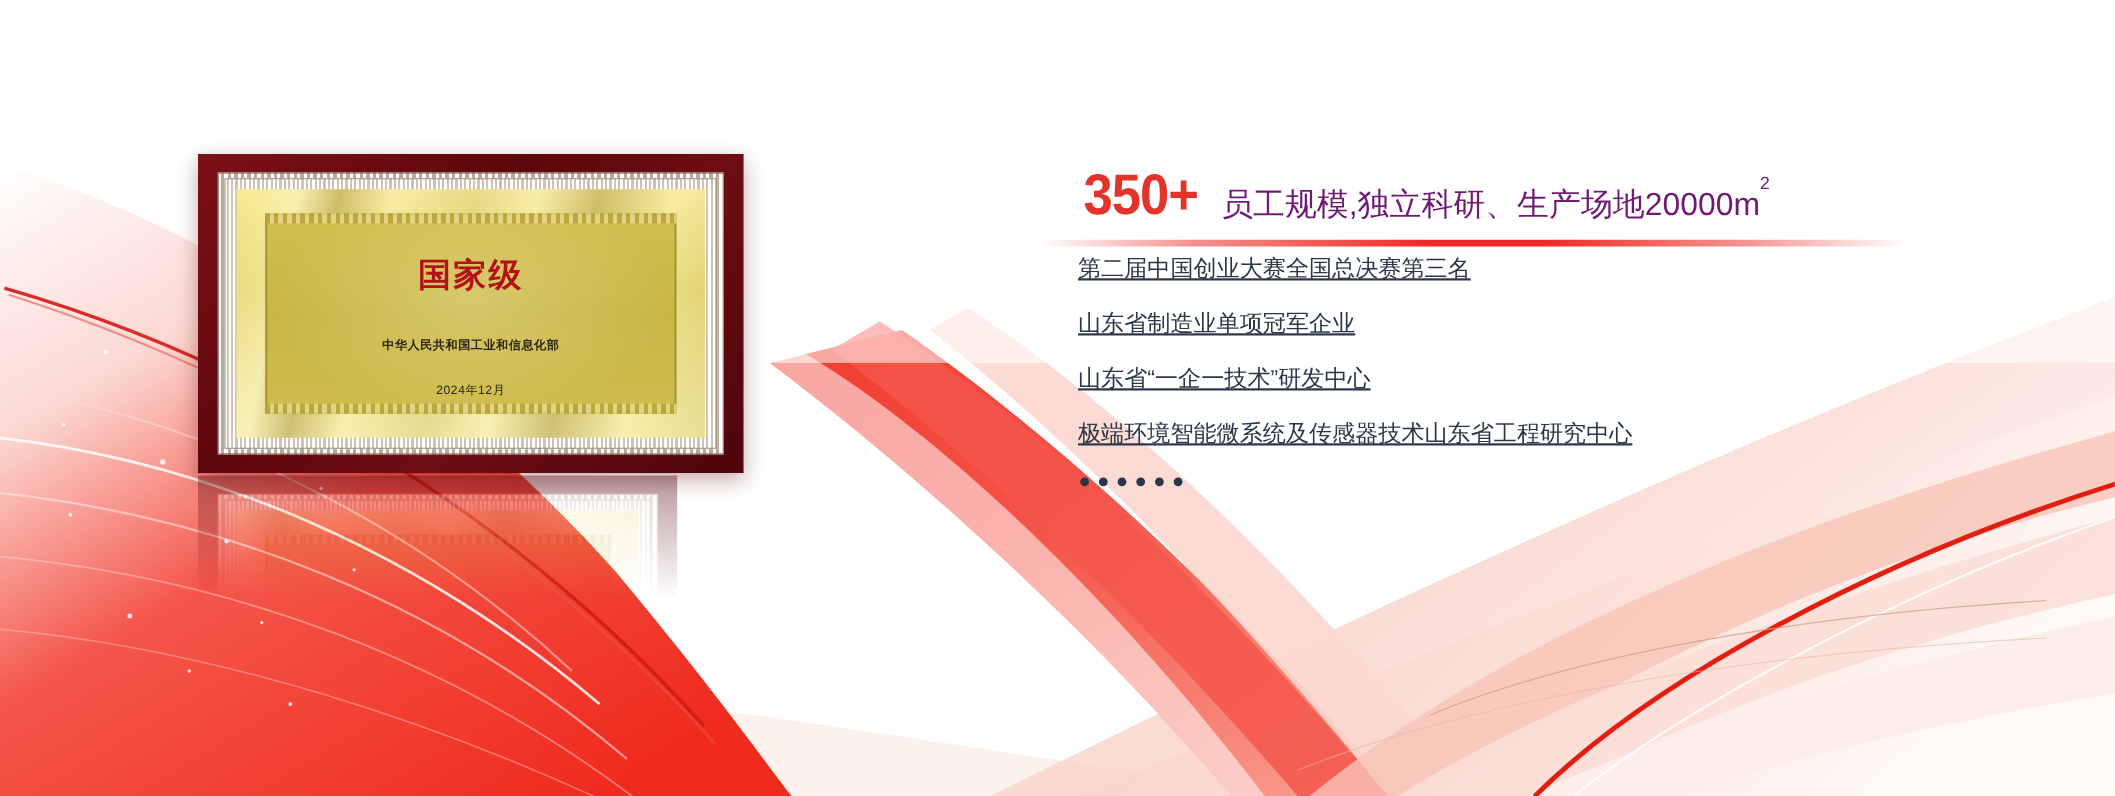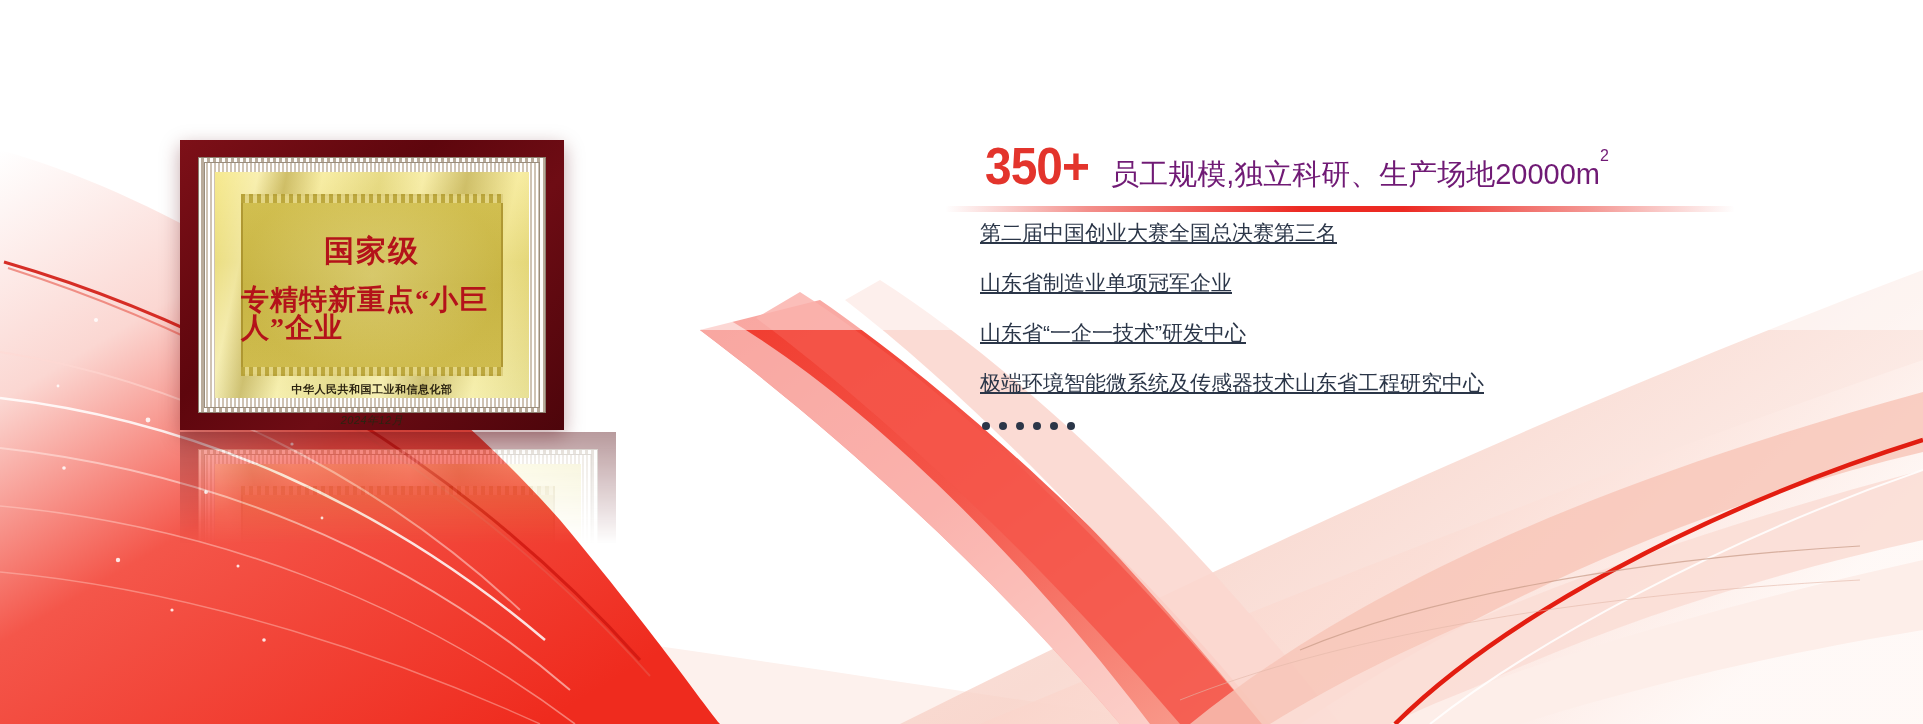--- a/index.html
+++ b/index.html
@@ -5,21 +5,21 @@
   html,body{margin:0;padding:0;background:#fff;}
   body{width:1923px;height:724px;overflow:hidden;position:relative;
        font-family:"Liberation Sans","DejaVu Sans",sans-serif;}
 
   #stage{position:absolute;left:0;top:0;width:1923px;height:724px;overflow:hidden;background:#ffffff;}
 
   
   #bg{position:absolute;left:0;top:0;width:1923px;height:724px;}
 
   
-  #plaque-wrap{position:absolute;left:180px;top:140px;width:384px;height:290px;}
+  #plaque-wrap{position:absolute;left:180px;top:140px;width:496px;height:290px;}
   .plaque-frame{position:absolute;inset:0;
       background:linear-gradient(135deg,#7d1018 0%,#5e060d 38%,#6e0c14 62%,#4d050b 100%);
       box-shadow:0 6px 18px rgba(90,10,15,.35);}
   .plaque-orn{position:absolute;left:18px;top:17px;right:18px;bottom:17px;
       background:
         repeating-linear-gradient(90deg,#fdfcfa 0 3px,#b9ab9a 3px 6px),
         linear-gradient(#efe7dc,#cfc2b2);
       box-shadow:inset 0 0 0 1px #8d8070;}
   .plaque-orn2{position:absolute;left:6px;top:5px;right:6px;bottom:5px;
       background:repeating-linear-gradient(90deg,#ffffff 0 2px,#cfc3b4 2px 4px);
@@ -37,32 +37,32 @@
       background:repeating-linear-gradient(90deg,#b9a43a 0 4px,#e6d98c 4px 8px);opacity:.85;}
   .plaque-inner::after{content:"";position:absolute;left:0;right:0;bottom:0;height:9px;
       background:repeating-linear-gradient(90deg,#b9a43a 0 4px,#e6d98c 4px 8px);opacity:.85;}
   .plaque-text{position:absolute;inset:0;display:flex;flex-direction:column;
       align-items:center;justify-content:flex-start;padding-top:42px;box-sizing:border-box;}
   .pl-title1{font-family:"Liberation Serif","DejaVu Serif",serif;font-weight:bold;
       font-size:30px;color:#b4121a;letter-spacing:2px;line-height:1;}
   .pl-title2{font-family:"Liberation Serif","DejaVu Serif",serif;font-weight:bold;
       font-size:28px;color:#b4121a;letter-spacing:1px;margin-top:20px;line-height:1;}
   .pl-issuer{font-size:11px;color:#2c2411;margin-top:40px;letter-spacing:.5px;font-weight:bold;}
-  .pl-date{font-size:11px;color:#2c2411;margin-top:16px;letter-spacing:.5px;font-style:italic;}
+  .pl-date{font-size:11px;color:#2c2411;margin-top:26px;letter-spacing:.5px;}
 
   
   #plaque-reflect{position:absolute;left:180px;top:432px;width:436px;height:150px;
       overflow:hidden;pointer-events:none;opacity:.40;
       -webkit-mask-image:linear-gradient(#000,rgba(0,0,0,0) 75%);
       mask-image:linear-gradient(#000,rgba(0,0,0,0) 75%);}
   #plaque-reflect .rf{position:absolute;left:0;top:-290px;width:436px;height:290px;
       transform:scaleY(-1);transform-origin:50% 100%;}
 
   
-  #right{position:absolute;left:985px;top:140px;width:830px;}
+  #right{position:absolute;left:985px;top:152px;width:830px;}
   .headline{white-space:nowrap;line-height:1;display:flex;align-items:baseline;}
   .hl-num{font-size:52px;font-weight:bold;color:#e3342c;letter-spacing:-1px;
       font-family:"Liberation Sans","DejaVu Sans",sans-serif;transform:scaleX(.92);transform-origin:left bottom;}
   .hl-rest{font-size:29px;color:#701a75;font-weight:500;margin-left:12px;letter-spacing:0px;}
   .hl-sup{font-size:16px;vertical-align:super;position:relative;top:-12px;}
   #rule{position:absolute;left:-40px;top:66px;width:790px;height:6px;
       background:linear-gradient(90deg,rgba(233,52,44,0) 0%,rgba(233,52,44,.55) 18%,
                  #ec2a23 45%,#ec2a23 58%,rgba(233,52,44,.5) 82%,rgba(233,52,44,0) 100%);
       border-radius:3px;}
   #awards{position:absolute;left:-5px;top:82px;width:820px;}
@@ -168,21 +168,20 @@
   </svg>
 
   <div id="plaque-wrap">
     <div class="plaque-frame">
       <div class="plaque-orn">
         <div class="plaque-orn2">
           <div class="plaque-gold">
             <div class="plaque-inner">
               <div class="plaque-text">
                 <div class="pl-title1">国家级</div>
-                <div class="pl-title2">专精特新重点“小巨人”企业</div>
                 <div class="pl-issuer">中华人民共和国工业和信息化部</div>
                 <div class="pl-date">2024年12月</div>
               </div>
             </div>
           </div>
         </div>
       </div>
     </div>
   </div>
 

